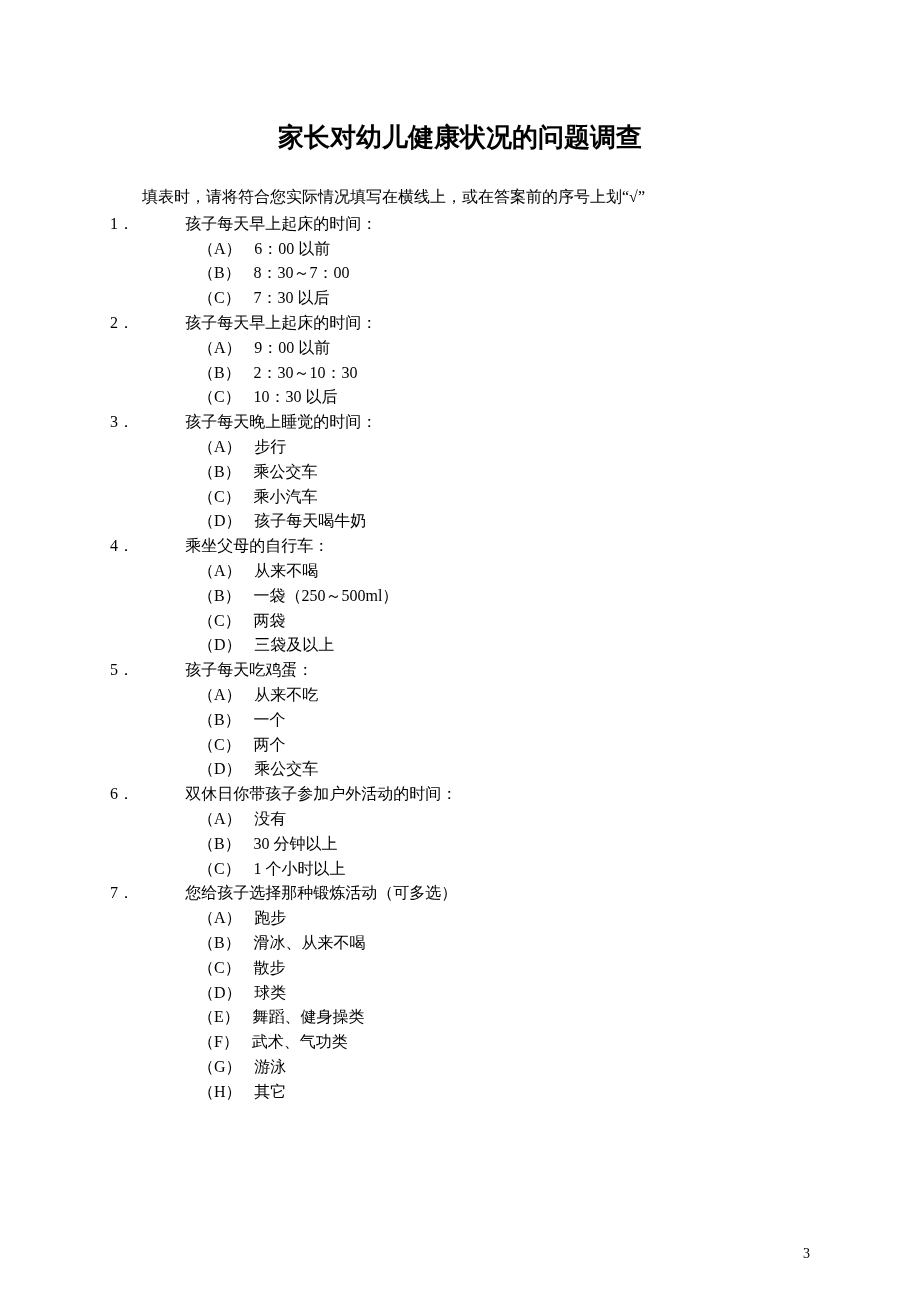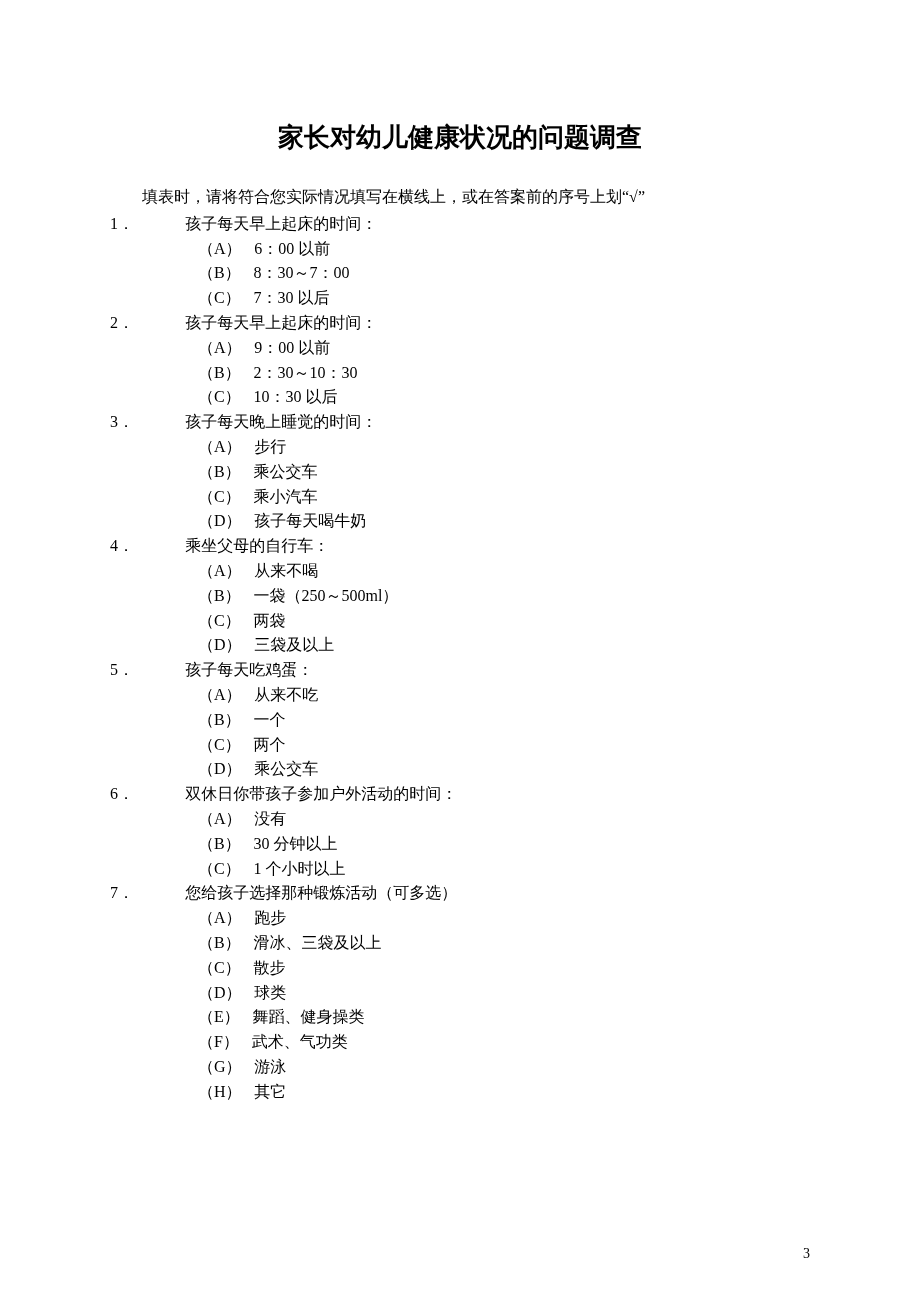--- a/index.html
+++ b/index.html
@@ -222,21 +222,21 @@
         <span class="q-num">7．</span>
         <span class="q-text">您给孩子选择那种锻炼活动（可多选）</span>
       </div>
       <ul class="options">
         <li>
             <span class="opt-label">（A）</span>
             <span class="opt-text">跑步</span>
           </li>
         <li>
             <span class="opt-label">（B）</span>
-            <span class="opt-text">滑冰、三袋及以上</span>
+            <span class="opt-text">滑冰、从来不喝</span>
           </li>
         <li>
             <span class="opt-label">（C）</span>
             <span class="opt-text">散步</span>
           </li>
         <li>
             <span class="opt-label">（D）</span>
             <span class="opt-text">球类</span>
           </li>
         <li>

